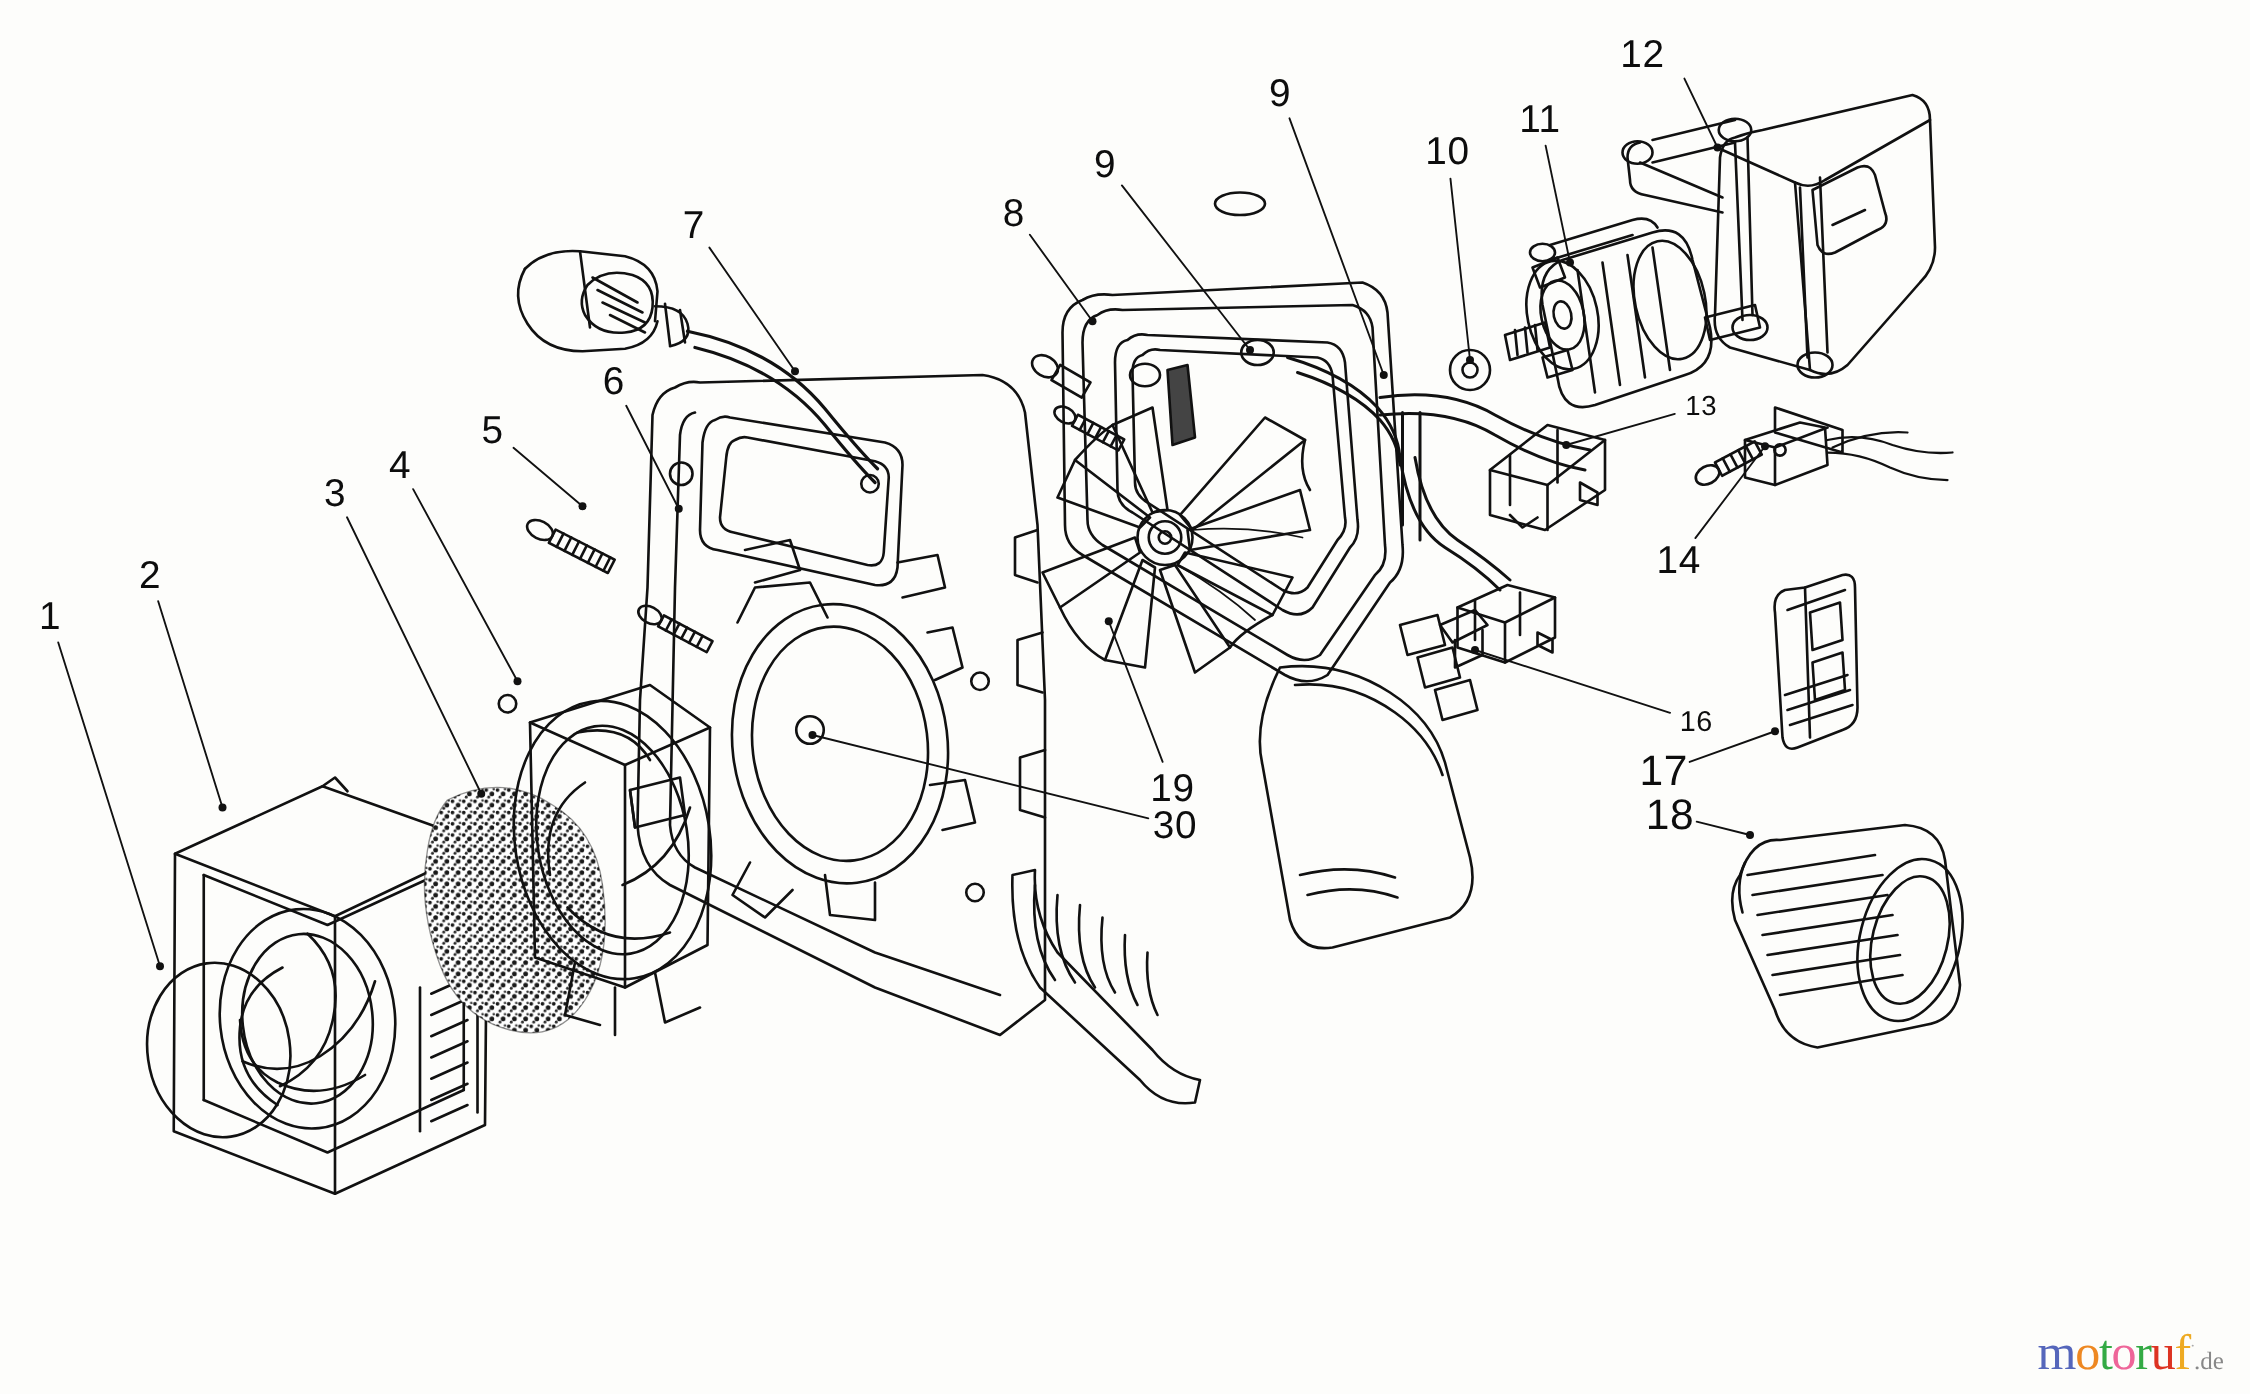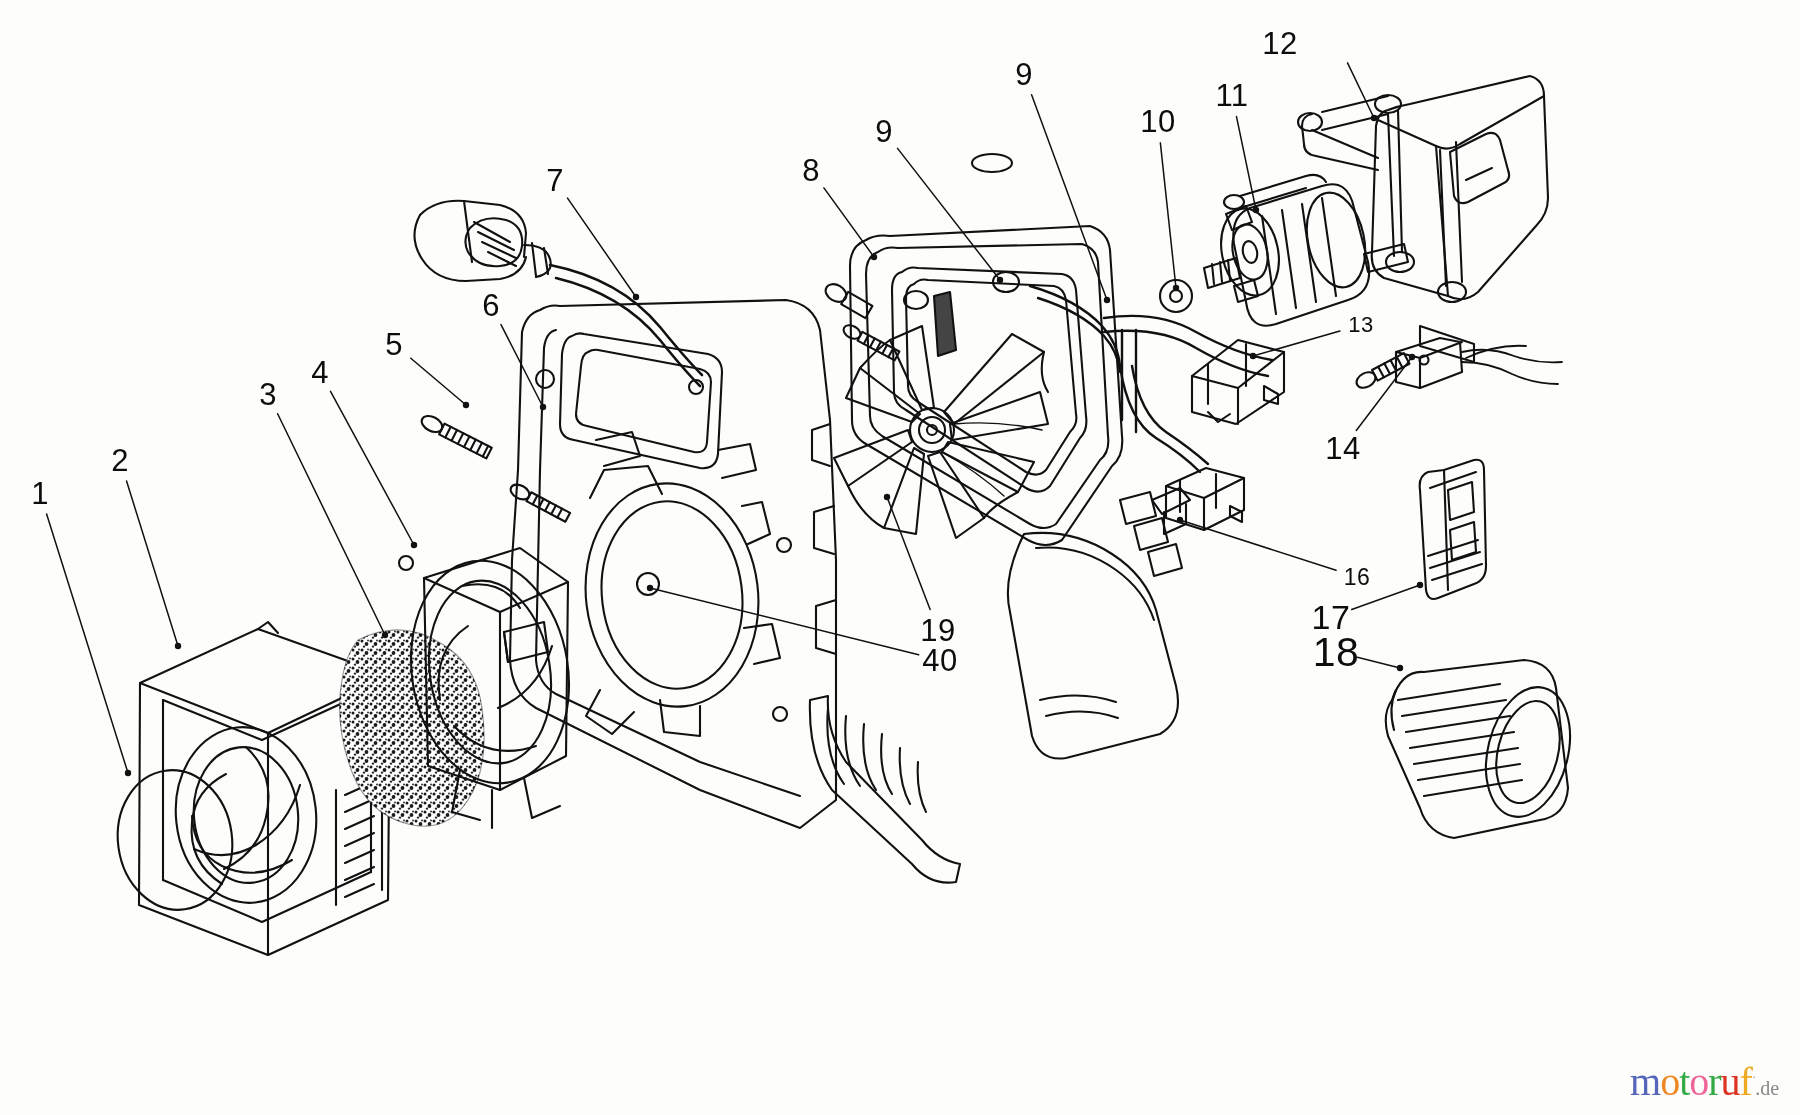--- a/index.html
+++ b/index.html
@@ -441,26 +441,26 @@
       <div class="callout" style="left: 120px; top: 460px; font-size: 31px;">2</div>
       <div class="callout" style="left: 268px; top: 394px; font-size: 31px;">3</div>
       <div class="callout" style="left: 320px; top: 372px; font-size: 31px;">4</div>
       <div class="callout" style="left: 394px; top: 344px; font-size: 31px;">5</div>
       <div class="callout" style="left: 491px; top: 305px; font-size: 31px;">6</div>
       <div class="callout" style="left: 555px; top: 180px; font-size: 31px;">7</div>
       <div class="callout" style="left: 811px; top: 170px; font-size: 31px;">8</div>
       <div class="callout" style="left: 884px; top: 131px; font-size: 31px;">9</div>
       <div class="callout" style="left: 1158px; top: 121px; font-size: 31px; text-align: right;">10</div>
       <div class="callout" style="left: 1232px; top: 95px; font-size: 31px;">11</div>
-      <div class="callout" style="left: 1280px; top: 43px; font-size: 31px;">12</div>
+      <div class="callout" style="left: 1314px; top: 43px; font-size: 31px;">12</div>
       <div class="callout" style="left: 1361px; top: 325px; font-size: 22px;">13</div>
       <div class="callout" style="left: 1343px; top: 448px; font-size: 31px;">14</div>
       <div class="callout" style="left: 1024px; top: 74px; font-size: 31px;">9</div>
       <div class="callout" style="left: 1357px; top: 577px; font-size: 23px;">16</div>
       <div class="callout" style="left: 1331px; top: 617px; font-size: 34px;">17</div>
-      <div class="callout" style="left: 1336px; top: 652px; font-size: 41px;">18</div>
+      <div class="callout" style="left: 1336px; top: 652px; font-size: 34px;">18</div>
       <div class="callout" style="left: 938px; top: 630px; font-size: 31px;">19</div>
-      <div class="callout" style="left: 940px; top: 660px; font-size: 31px;">40</div>
+      <div class="callout" style="left: 940px; top: 660px; font-size: 31px;">30</div>
     </div>
 
   <div id="logo"><span class="l" style="color: rgb(85, 102, 187);">m</span><span class="l" style="color: rgb(238, 136, 34);">o</span><span class="l" style="color: rgb(51, 170, 68);">t</span><span class="l" style="color: rgb(238, 102, 153);">o</span><span class="l" style="color: rgb(51, 170, 68);">r</span><span class="l" style="color: rgb(221, 51, 34);">u</span><span class="l" style="color: rgb(238, 170, 34);">f</span><span class="dot" style="color: rgb(170, 170, 170);">·</span><span class="suffix" style="color: rgb(136, 136, 136);">.de</span></div>
 
 </div>
 
 </body></html>

